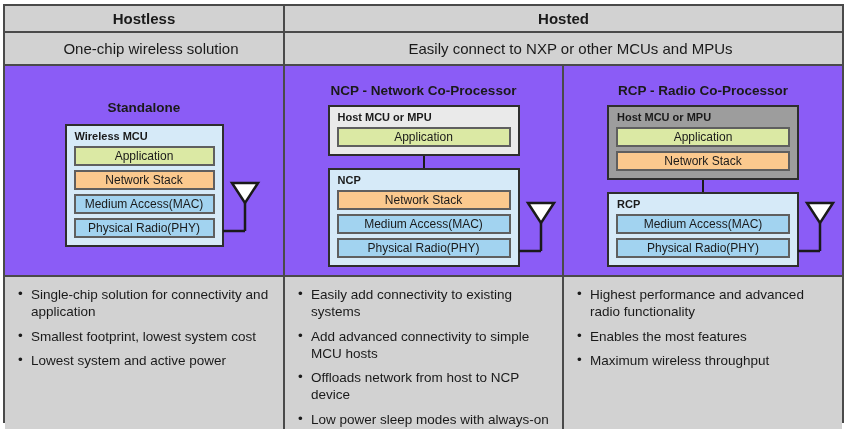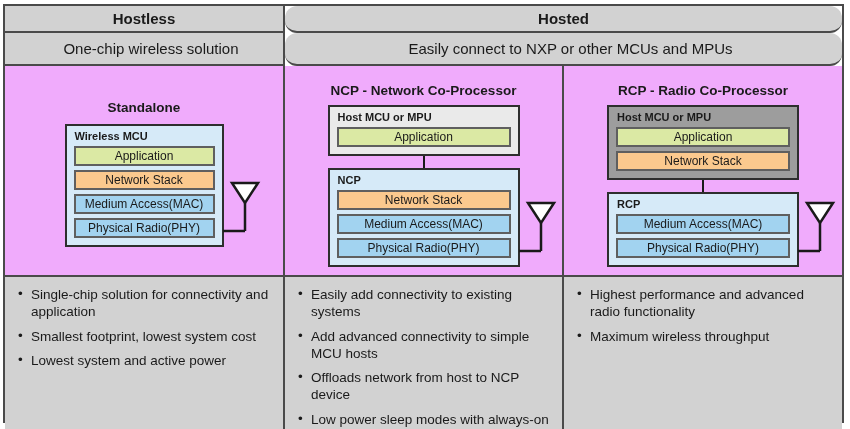--- a/index.html
+++ b/index.html
@@ -15,23 +15,23 @@
     grid-template-rows:27px 33px 211px 1fr;
     box-sizing:border-box;
   }
   .cell{box-sizing:border-box;border-right:2px solid var(--border_dark,#4a4a4a);border-bottom:2px solid var(--border_dark,#4a4a4a);}
   .cell.last-col{border-right:none;}
   .cell.last-row{border-bottom:none;}
   .grey{background:var(--header_bg,#d2d2d2);}
   .center{display:flex;align-items:center;justify-content:center;}
   .hdr{font-weight:bold;font-size:15px;}
   .sub{font-size:15px;padding-left:14px;}
-  .span2{grid-column:2 / 4;border-radius:12px;}
+  .span2{grid-column:2 / 4;}
 
-  .diagram{background:#f0abfc;position:relative;}
+  .diagram{background:#8b5cf6;position:relative;}
   .d-title{font-weight:bold;font-size:13.5px;text-align:center;margin-top:17px;}
   .d-title.tall{margin-top:34px;}
   .stage{position:relative;width:fit-content;margin:7px auto 0;}
   .stage.first{margin-top:9px;}
 
   .chip{box-sizing:border-box;border:2px solid #2e2e2e;padding:3px 7px 7px;width:192px;}
   .chip.w154{width:159px;}
   .chip-blue{background:var(--chip_bg,#d6eaf8);}
   .chip-host-light{background:var(--host_light,#eaeaea);}
   .chip-host-dark{background:var(--host_dark,#9d9d9d);}
@@ -140,18 +140,19 @@
         <li>Easily add connectivity to existing systems</li>
         <li>Add advanced connectivity to simple MCU hosts</li>
         <li>Offloads network from host to NCP device</li>
         <li>Low power sleep modes with always-on radio</li>
       </ul>
     </div>
 
     <div class="cell grey bullets last-row last-col">
       <ul>
         <li>Highest performance and advanced radio functionality</li>
+        <li>Enables the most features</li>
         <li>Maximum wireless throughput</li>
       </ul>
     </div>
 
   </div>
 </div>
 
 </body></html>

